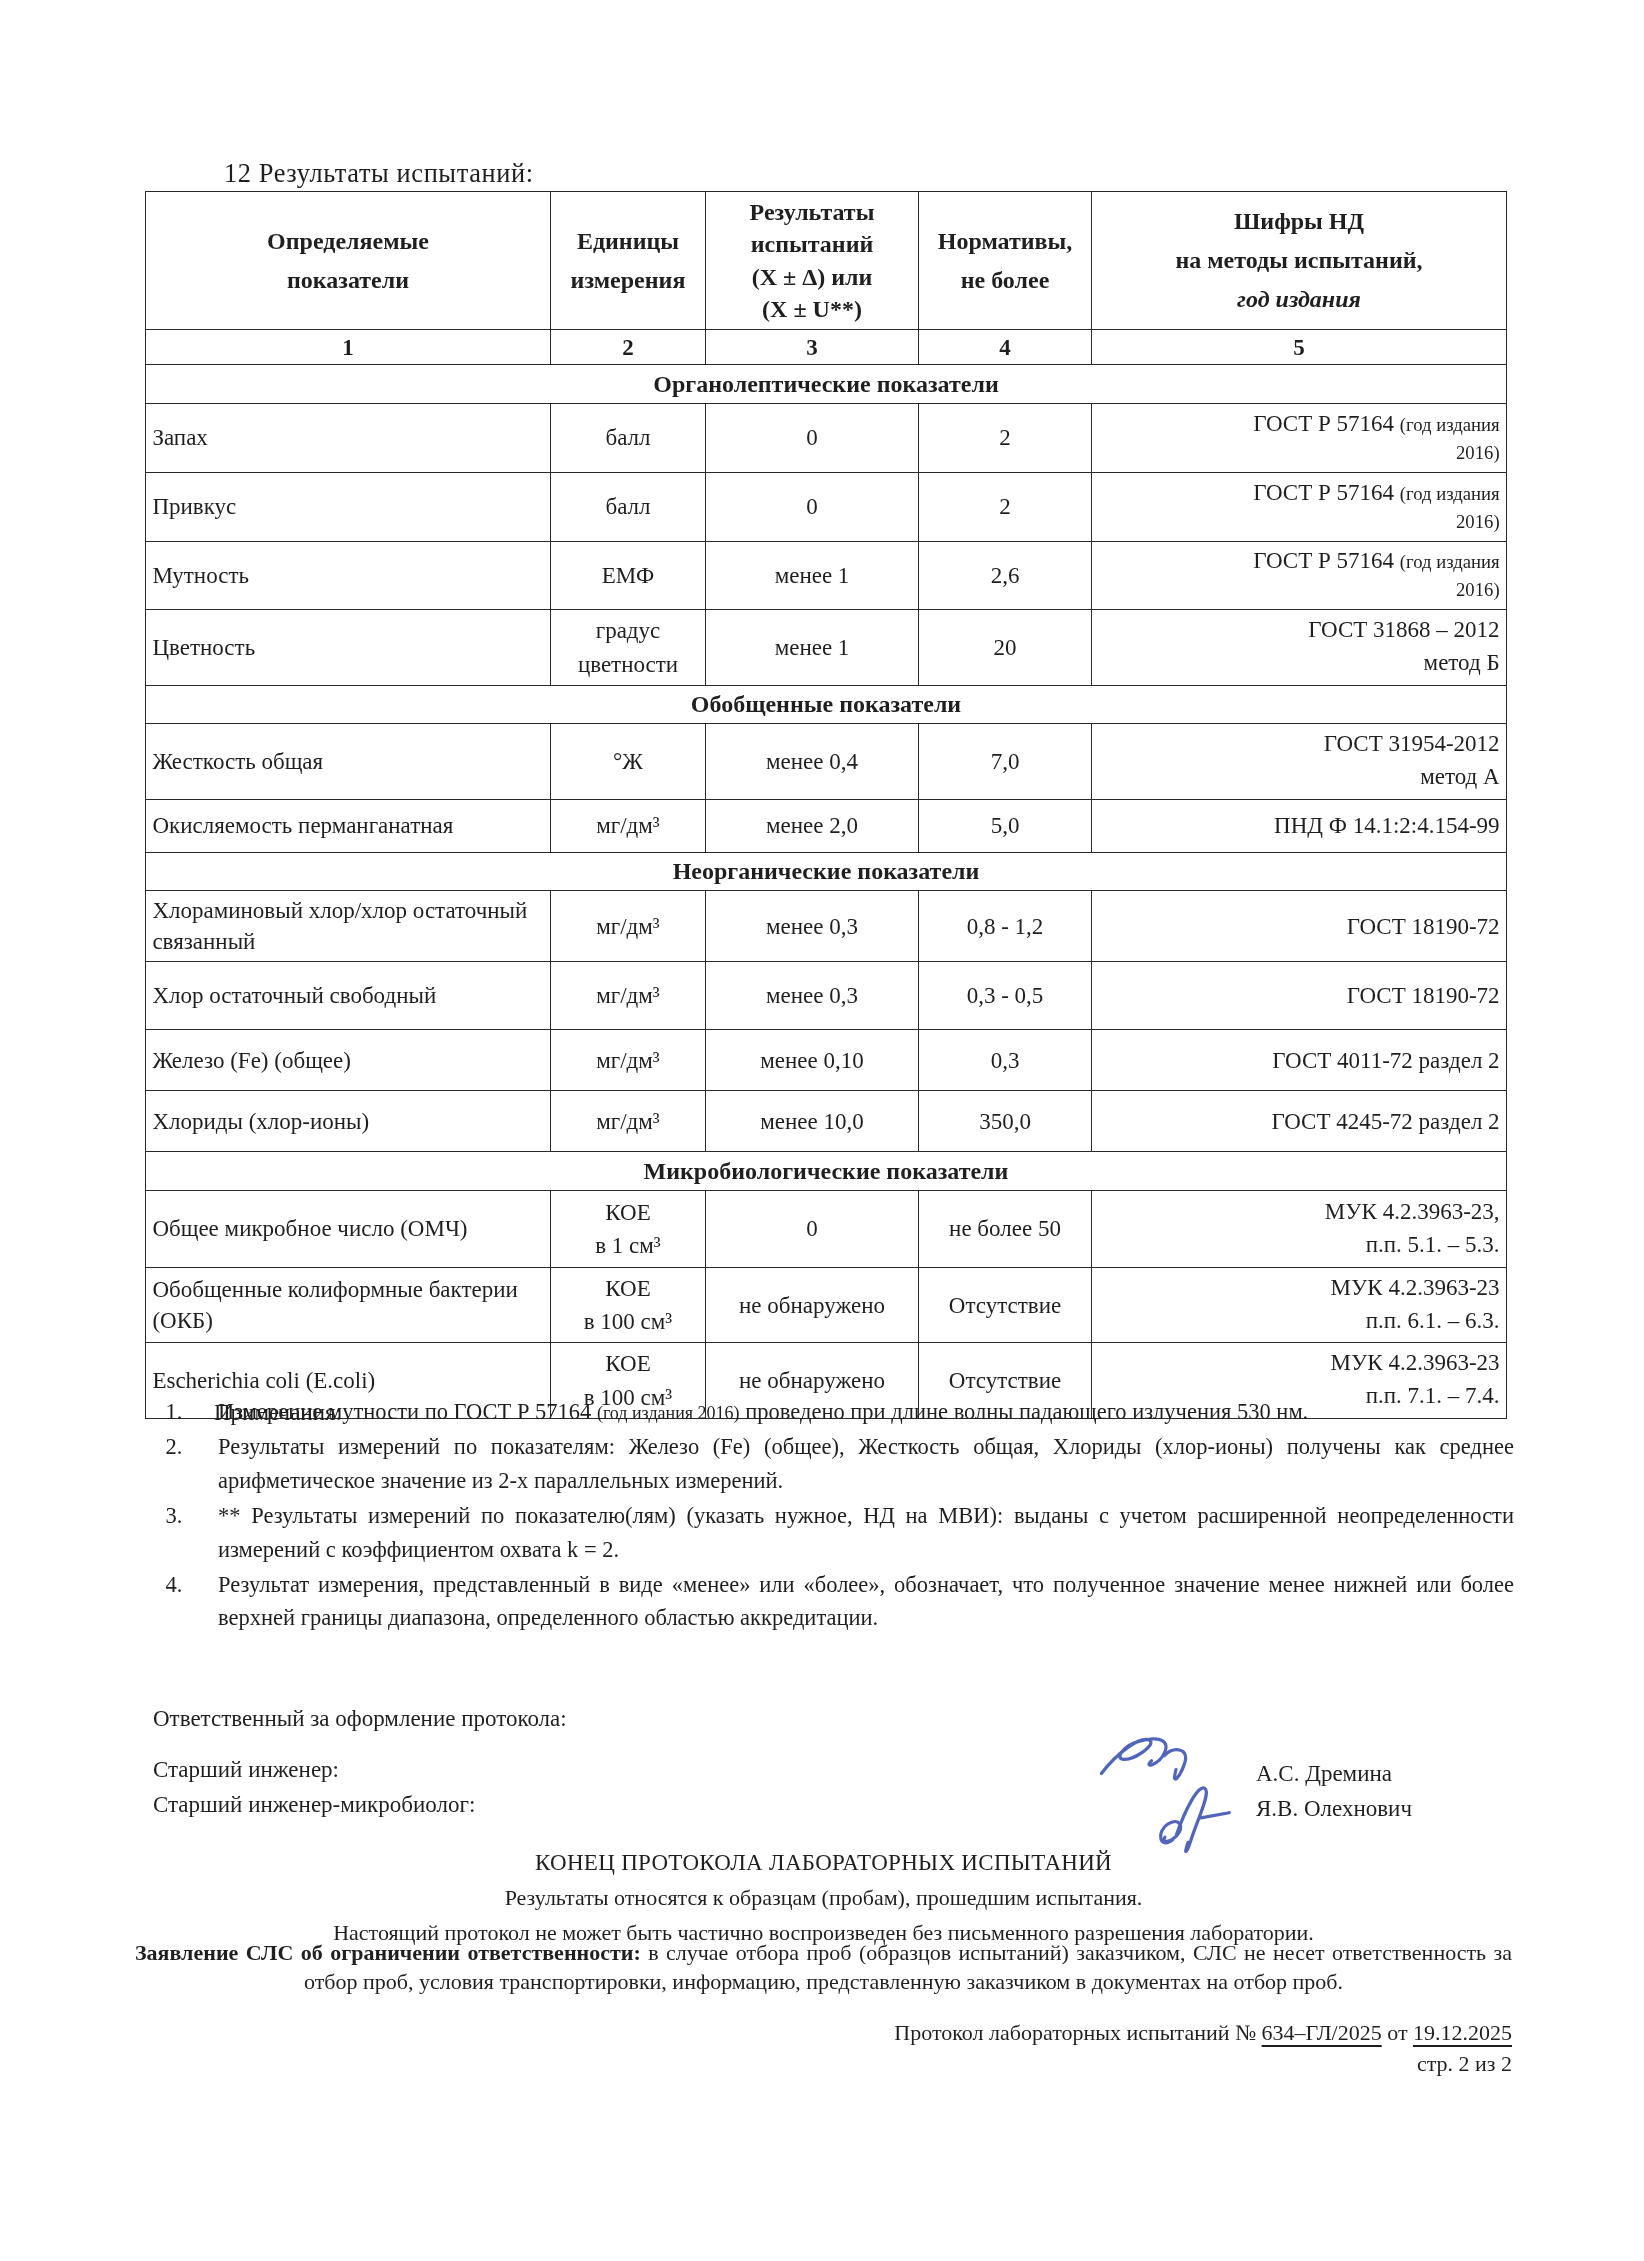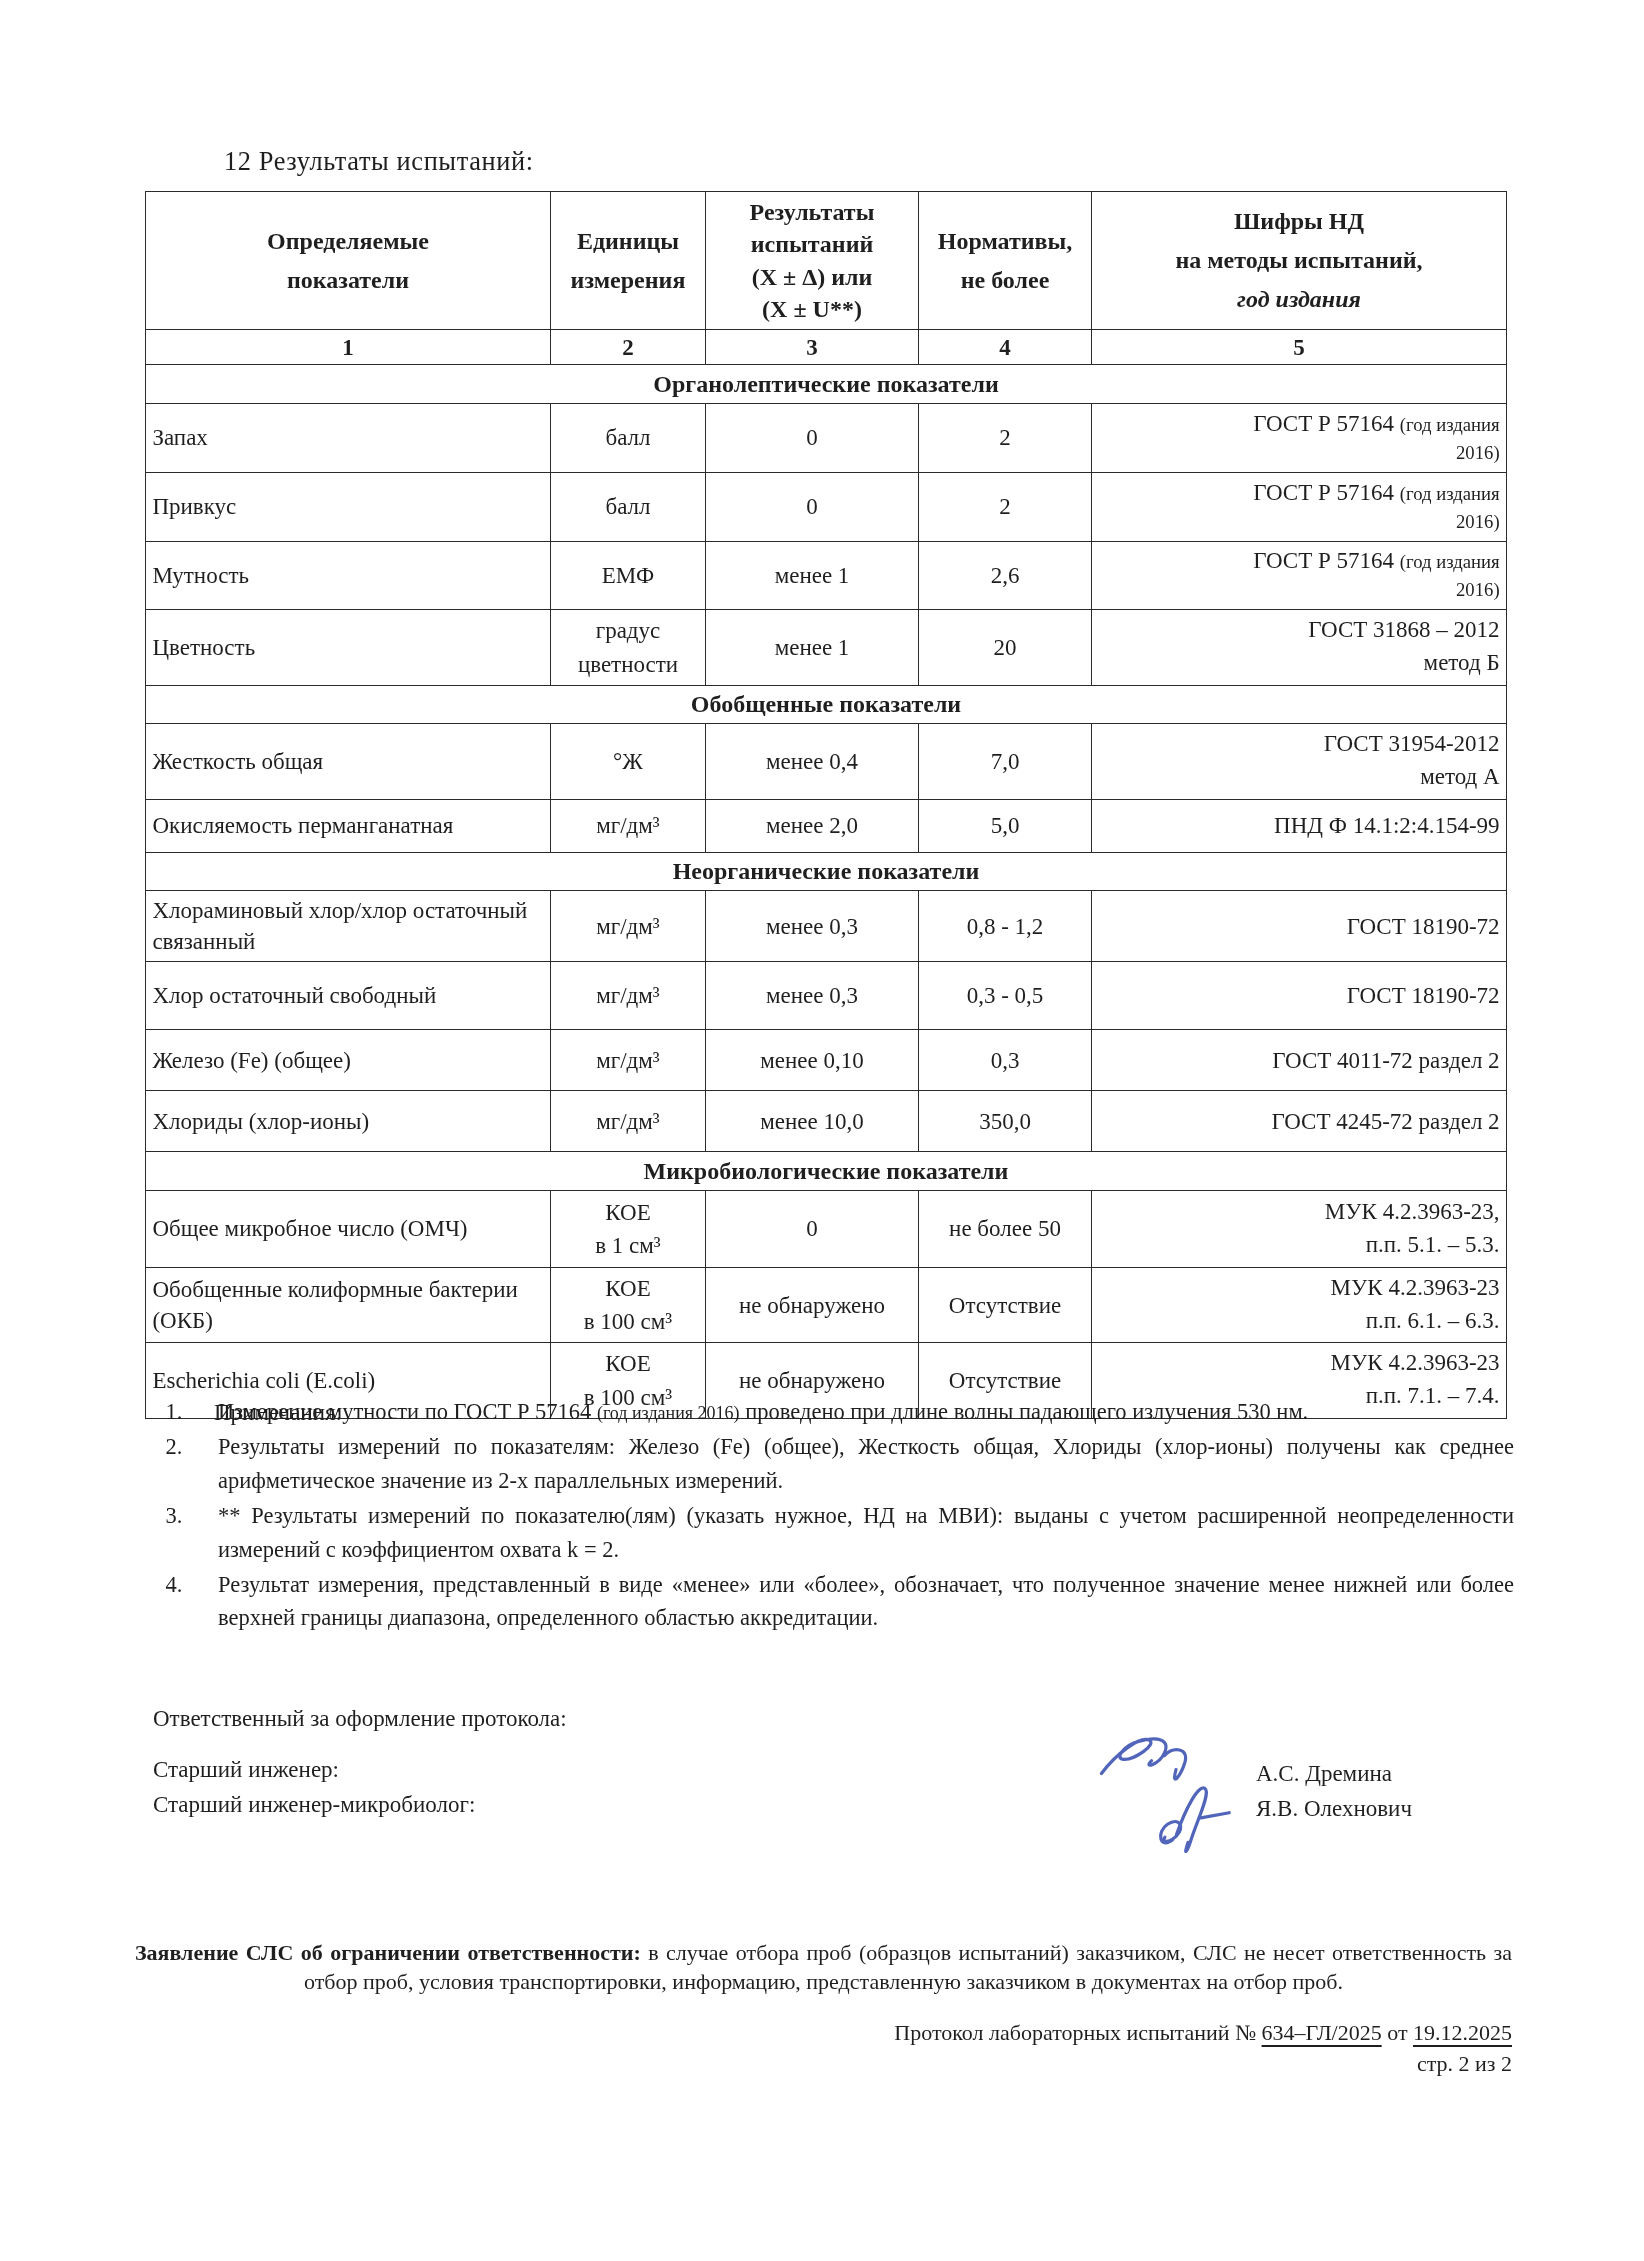--- a/index.html
+++ b/index.html
@@ -9,21 +9,21 @@
     width: 1644px;
     height: 2261px;
     background: #ffffff;
     font-family: "Liberation Serif", "DejaVu Serif", serif;
     color: #1f1f1f;
     overflow: hidden;
   }
   .doc-title {
     position: absolute;
     left: 224px;
-    top: 146px;
+    top: 158px;
     font-size: 26.4px;
     letter-spacing: 0.6px;
   }
   
   table.results {
     position: absolute;
     left: 145px;
     top: 191px;
     width: 1361px;
     border-collapse: collapse;
@@ -384,20 +384,25 @@
   </svg>
 
   <svg class="signature-svg" style="left:1153px; top:1778px;" width="110" height="90" viewBox="0 0 170 140">
     <g fill="none" stroke="#4358b5" stroke-width="5" stroke-linecap="round" opacity="0.92">
       <path d="M 30 96 C 10 112, 4 84, 22 72 C 40 60, 50 76, 36 90 C 26 100, 12 102, 18 92"></path>
       <path d="M 36 88 C 50 48, 70 10, 80 16 C 90 22, 68 66, 58 98 C 53 114, 46 124, 54 100"></path>
       <path d="M 74 62 L 118 54"></path>
     </g>
   </svg>
 
+  <div class="footer-center">
+    <span class="f-end">КОНЕЦ ПРОТОКОЛА ЛАБОРАТОРНЫХ ИСПЫТАНИЙ</span>
+    <span class="f-line">Результаты относятся к образцам (пробам), прошедшим испытания.</span>
+    <span class="f-line">Настоящий протокол не может быть частично воспроизведен без письменного разрешения лаборатории.</span>
+  </div>
 
   <div class="disclaimer">
     <span class="bold">Заявление СЛС об ограничении ответственности:</span><span> в случае отбора проб (образцов испытаний) заказчиком, СЛС не несет ответственность за отбор проб, условия транспортировки, информацию, представленную заказчиком в документах на отбор проб.</span>
   </div>
 
   <div class="protocol-line">
     <span>Протокол лабораторных испытаний № </span><span class="u">634–ГЛ/2025</span><span> от </span><span class="u">19.12.2025</span>
   </div>
 
   <div class="page-num">стр. 2 из 2</div>

